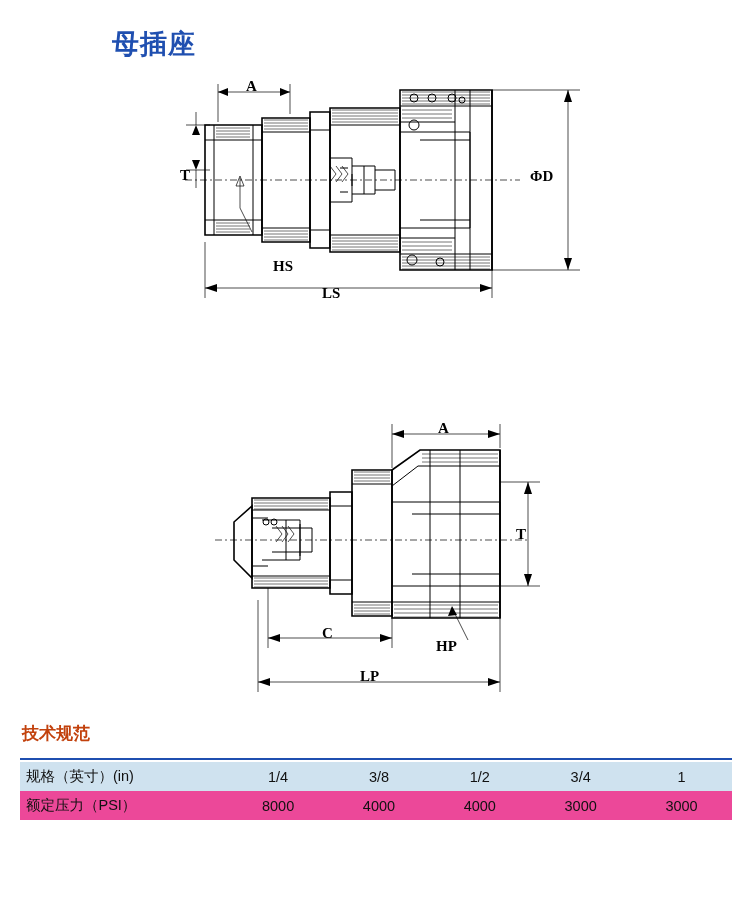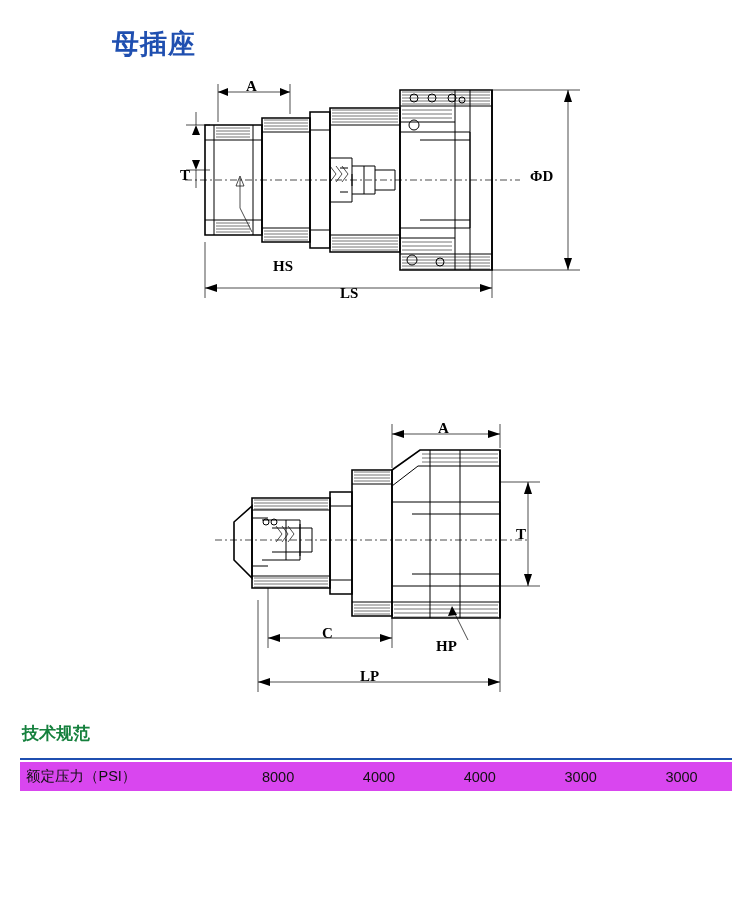--- a/index.html
+++ b/index.html
@@ -27,21 +27,21 @@
     font-size: 27px;
     letter-spacing: 1px;
   }
   #title-female { left: 112px; top: 26px; }
   #title-male   { left: 118px; top: 372px; }
 
   .spec-title {
     position: absolute;
     left: 22px;
     top: 722px;
-    color: #15803d;
+    color: #c2410c;
     font-weight: bold;
     font-size: 17px;
   }
 
   
   .drawing {
     position: absolute;
   }
   #drawing-female { left: 0px; top: 70px; width: 750px; height: 260px; }
   #drawing-male   { left: 0px; top: 410px; width: 750px; height: 290px; }
@@ -62,21 +62,21 @@
     width: 712px;
     border-collapse: collapse;
     font-size: 14.5px;
   }
   .spec-table td {
     padding: 5px 4px;
     border: none;
     color: #111;
   }
   .spec-table tr.row-a td { background: #cfe2ef; }
-  .spec-table tr.row-b td { background: #d946ef; }
+  .spec-table tr.row-b td { background: #ec4899; }
   .spec-table td.label {
     text-align: left;
     padding-left: 6px;
     width: 208px;
     white-space: nowrap;
   }
   .spec-table td.val {
     text-align: center;
     width: 100px;
   }
@@ -239,21 +239,21 @@
       <line class="thin" x1="205" y1="172" x2="205" y2="228"></line>
       <line class="thin" x1="492" y1="200" x2="492" y2="228"></line>
       <line class="thin" x1="205" y1="218" x2="492" y2="218"></line>
       <path d="M205 218 L217 214 L217 222 Z" fill="#000"></path>
       <path d="M492 218 L480 214 L480 222 Z" fill="#000"></path>
     </svg>
 
     <span class="dim-label" style="left:246px; top:8px;">A</span>
     <span class="dim-label" style="left:180px; top:97px;">T</span>
     <span class="dim-label" style="left:273px; top:188px;">HS</span>
-    <span class="dim-label" style="left:340px; top:215px;">LS</span>
+    <span class="dim-label" style="left:322px; top:215px;">LS</span>
     <span class="dim-label" style="left:530px; top:98px;">ΦD</span>
   </div>
 
 
   <div class="drawing" id="drawing-male">
     <svg width="750" height="290" viewBox="0 0 750 290">
 
       <line class="dash" x1="215" y1="130" x2="530" y2="130"></line>
 
       <path class="lnT" d="M234 112 L252 96 L252 168 L234 150 Z"></path>
@@ -355,20 +355,28 @@
     <span class="dim-label" style="left:436px; top:228px;">HP</span>
     <span class="dim-label" style="left:360px; top:258px;">LP</span>
   </div>
 
   <div class="spec-title">技术规范</div>
 
   <div class="rule" id="rule-top"></div>
 
   <table class="spec-table">
     <tbody>
+      <tr class="row-a">
+        <td class="label">规格（英寸）(in)</td>
+        <td class="val">1/4</td>
+        <td class="val">3/8</td>
+        <td class="val">1/2</td>
+        <td class="val">3/4</td>
+        <td class="val">1</td>
+      </tr>
       <tr class="row-b">
         <td class="label">额定压力（PSI）</td>
         <td class="val">8000</td>
         <td class="val">4000</td>
         <td class="val">4000</td>
         <td class="val">3000</td>
         <td class="val">3000</td>
       </tr>
     </tbody>
   </table>

